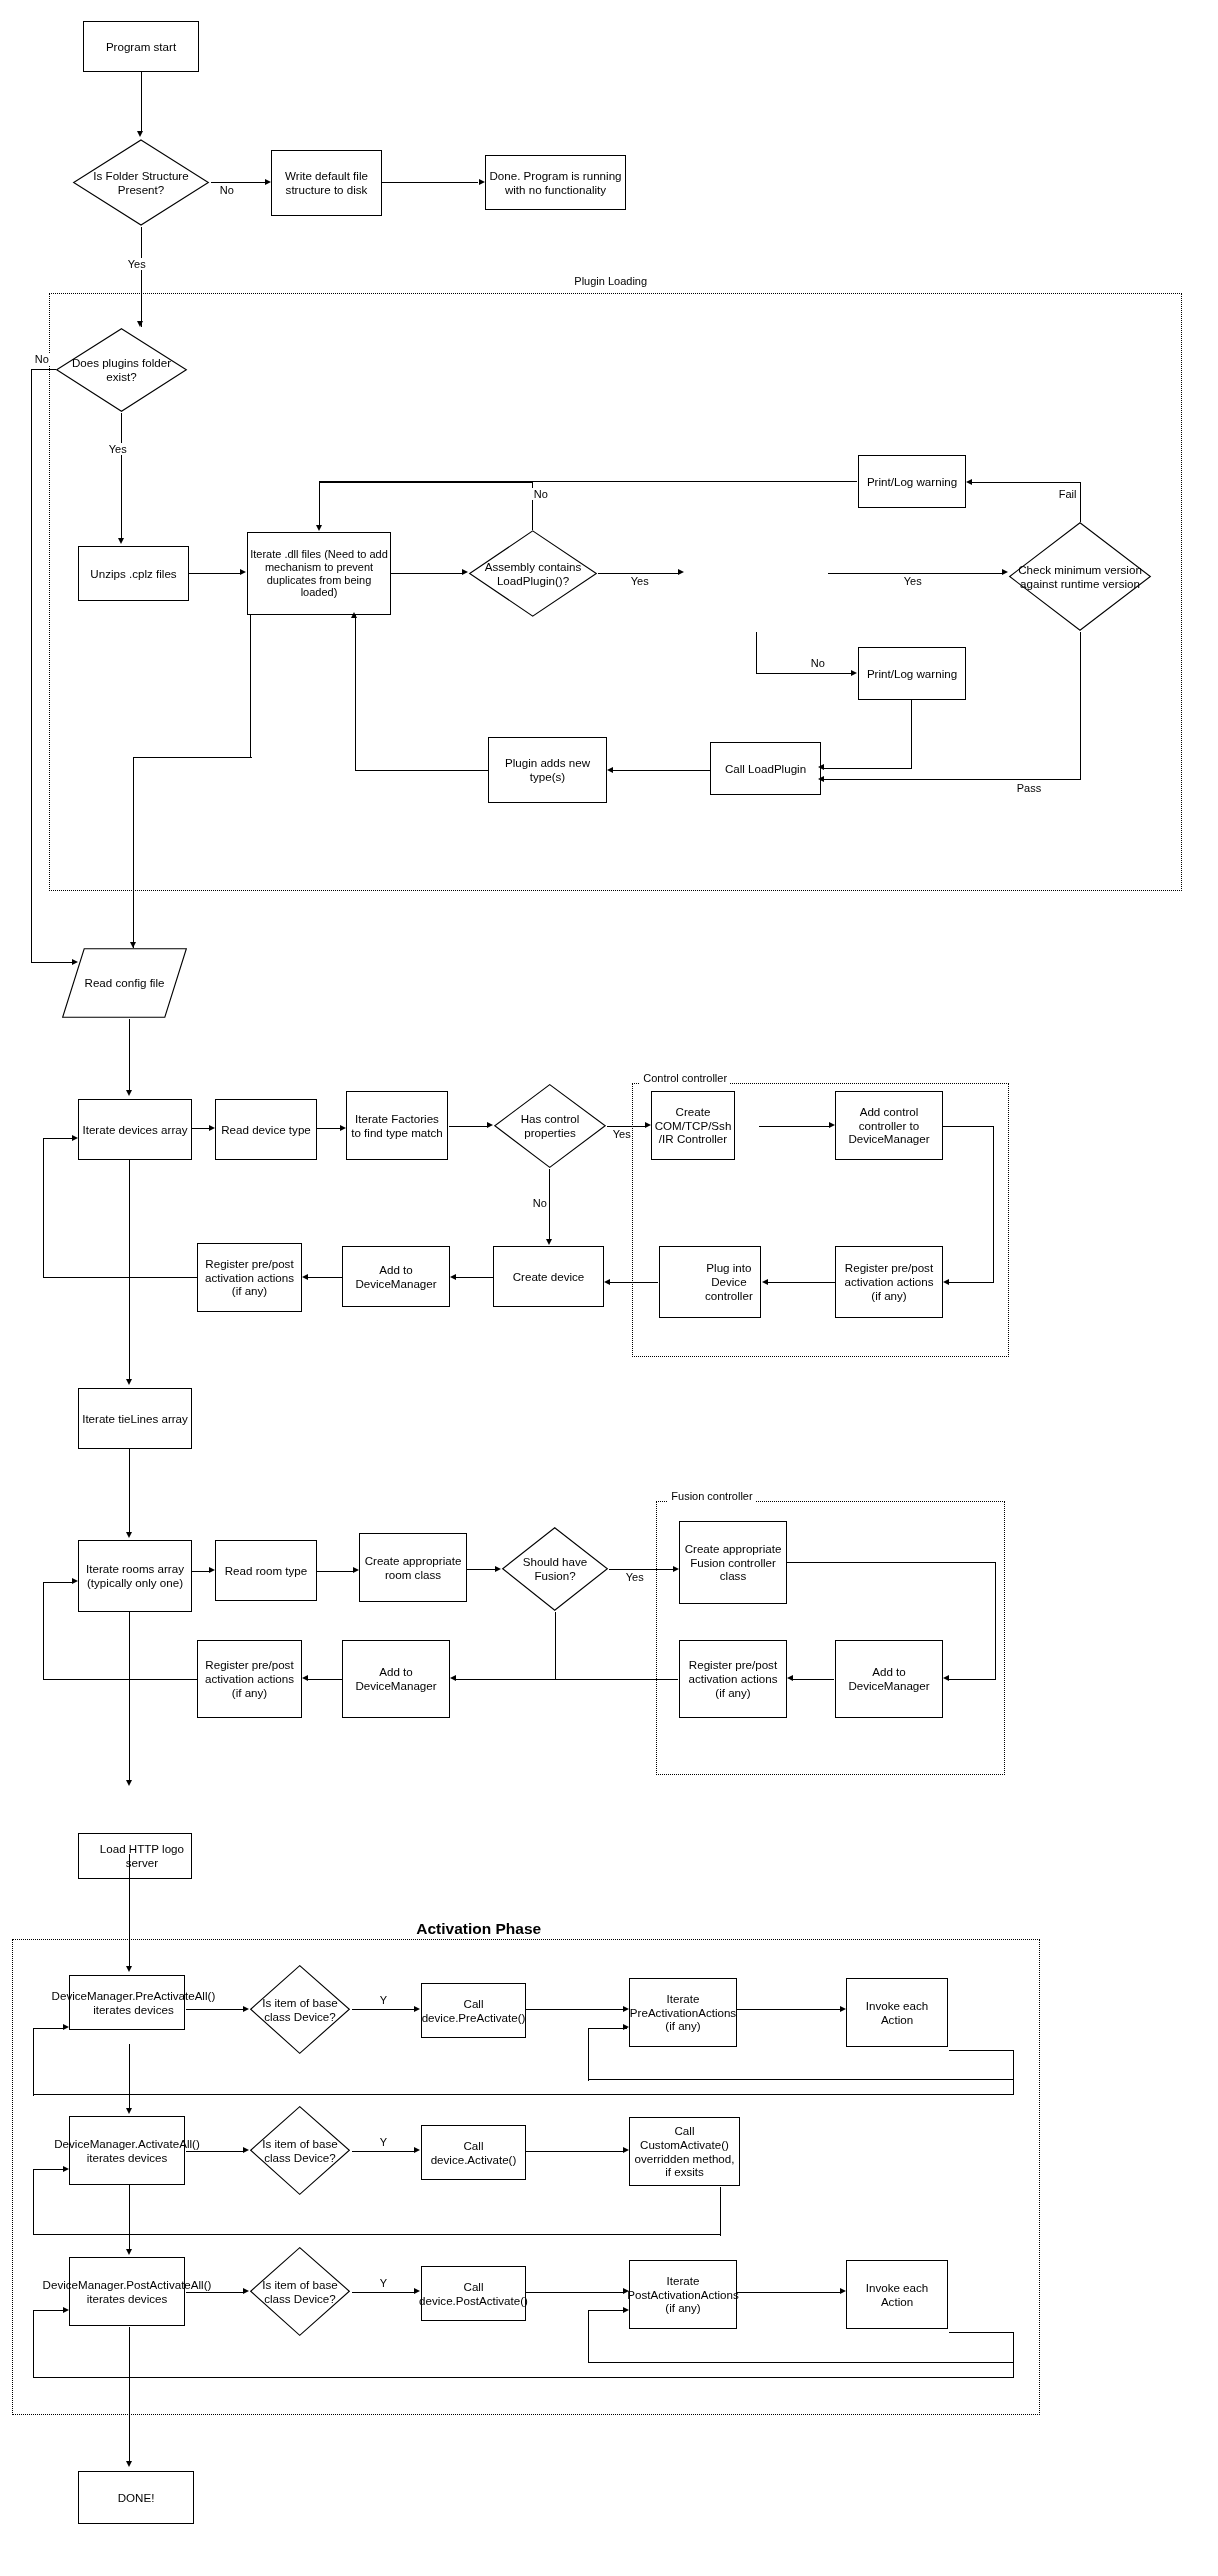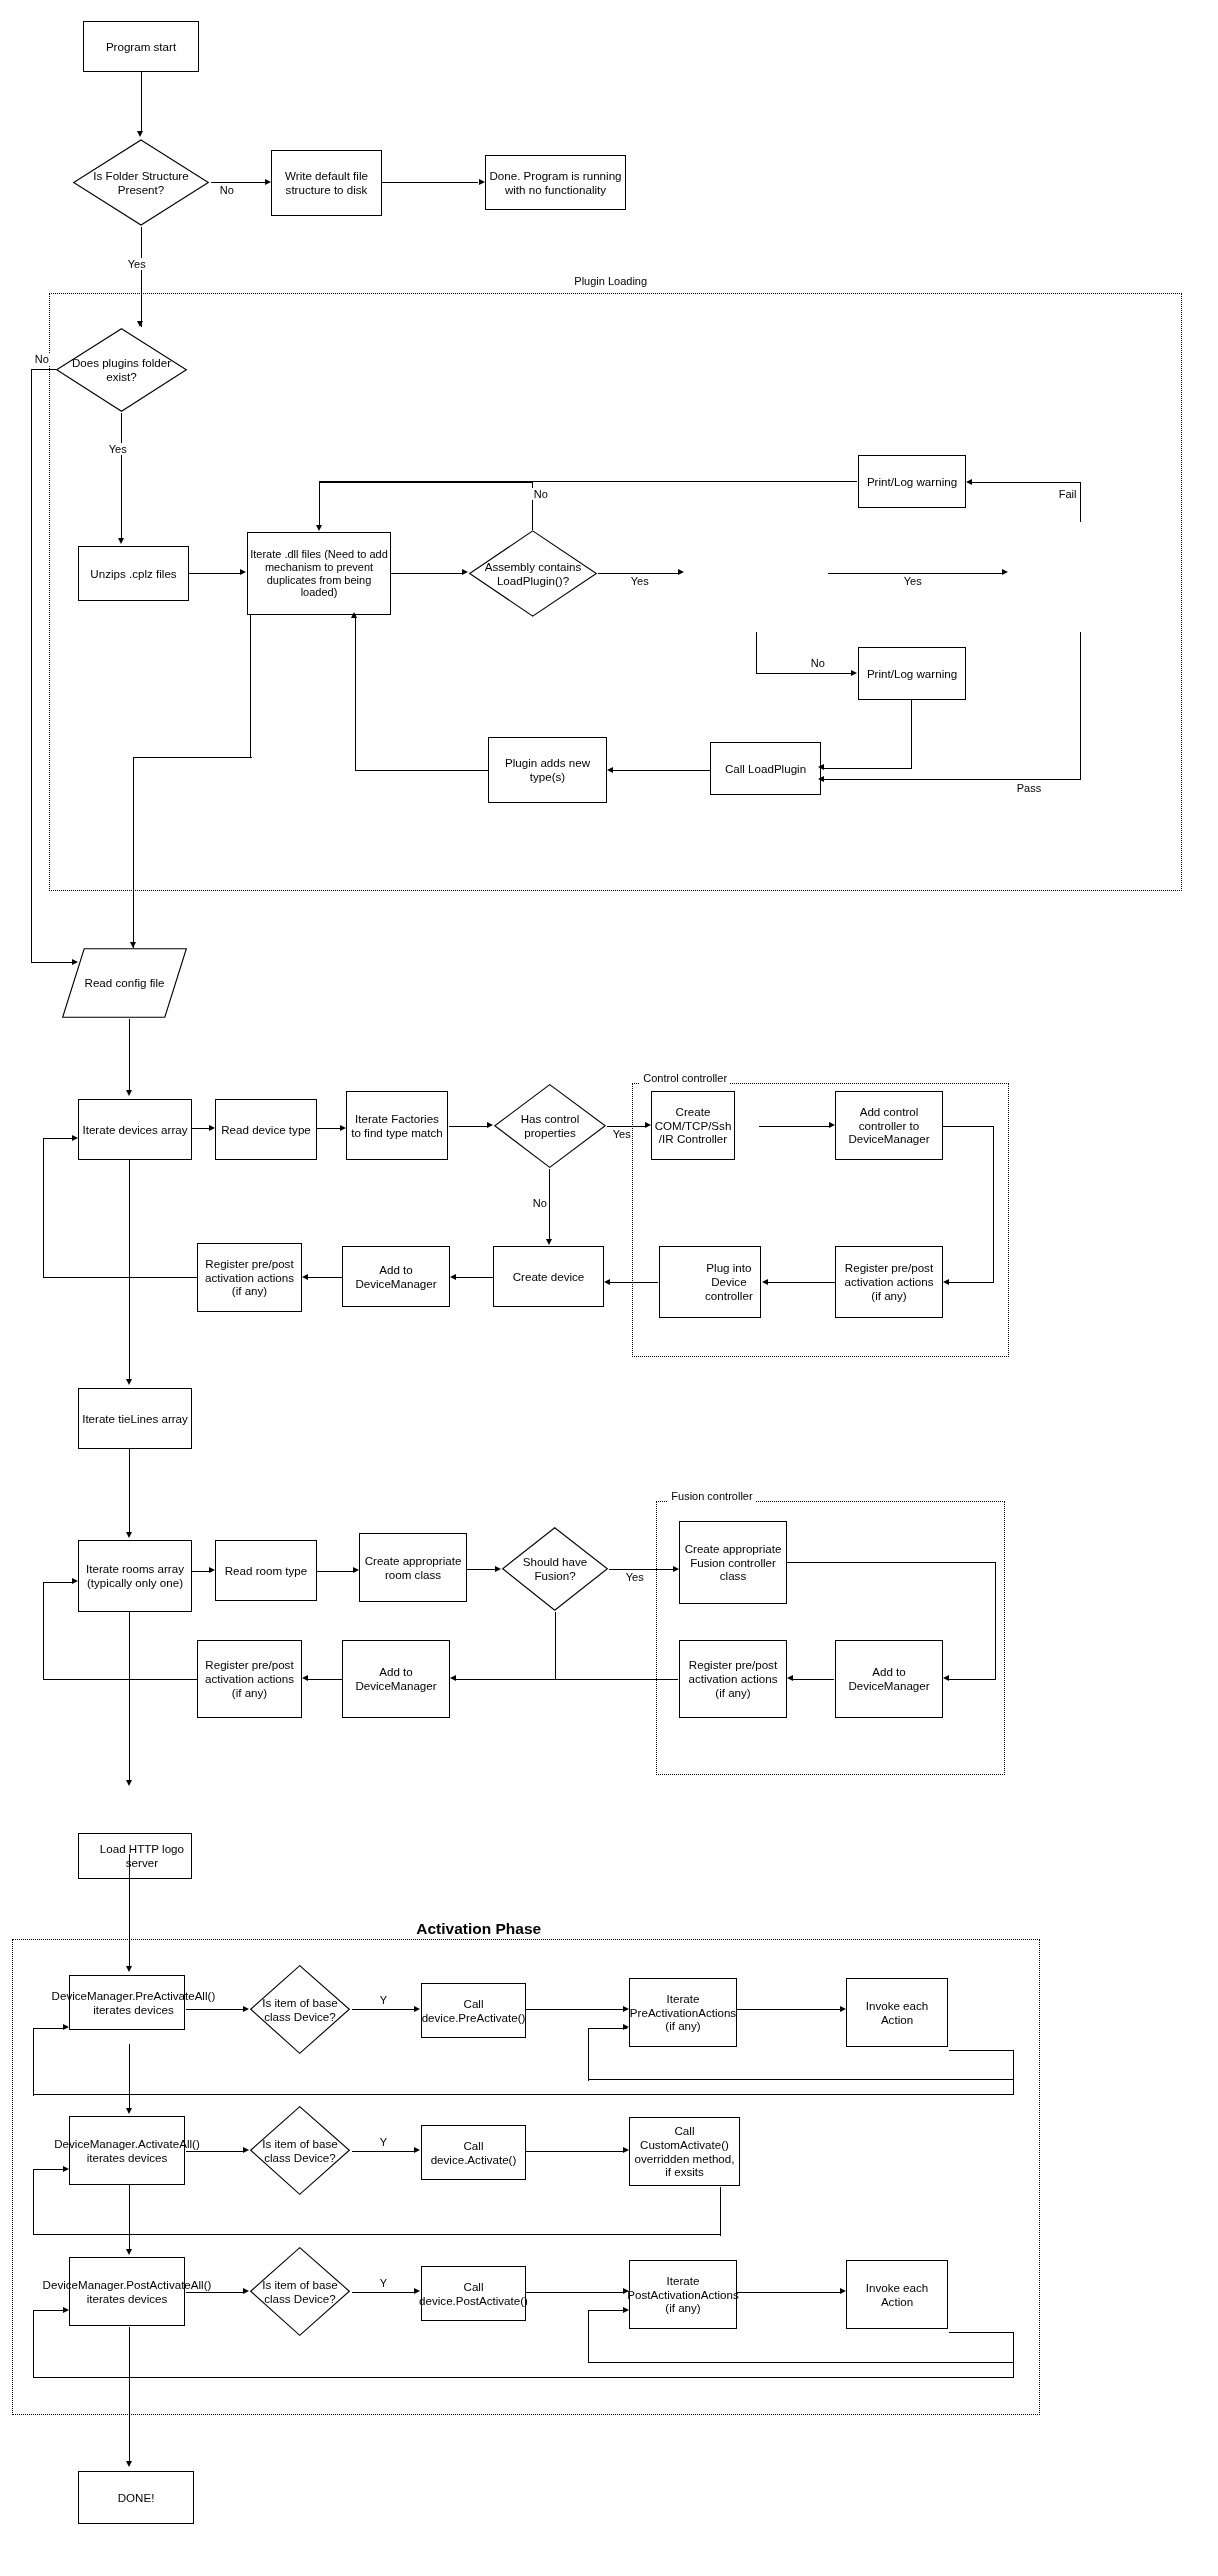--- a/index.html
+++ b/index.html
@@ -72,20 +72,26 @@
   <div class="node small" style="left:247px;top:532px;width:144px;height:83px;">Iterate .dll files (Need to add mechanism to prevent duplicates from being loaded)</div>
 
   <div class="diamond" style="left:468px;top:529px;width:130px;height:89px;">
     <svg class="dshape" width="130" height="89" viewBox="0 0 235 160">
         <polygon points="117,3 232,80 117,157 3,80" fill="#fff" stroke="#000" stroke-width="2"></polygon>
       </svg>
     <div class="dtext">Assembly contains LoadPlugin()?</div>
   </div>
 
 
+  <div class="diamond" style="left:1008px;top:521px;width:144px;height:111px;">
+    <svg class="dshape" width="144" height="111" viewBox="0 0 260 200">
+        <polygon points="130,3 257,100 130,197 3,100" fill="#fff" stroke="#000" stroke-width="2"></polygon>
+      </svg>
+    <div class="dtext">Check minimum version against runtime version</div>
+  </div>
 
   <div class="node" style="left:858px;top:455px;width:108px;height:53px;">Print/Log warning</div>
   <div class="node" style="left:858px;top:647px;width:108px;height:53px;">Print/Log warning</div>
   <div class="node" style="left:710px;top:742px;width:111px;height:53px;">Call LoadPlugin</div>
   <div class="node" style="left:488px;top:737px;width:119px;height:66px;">Plugin adds new type(s)</div>
 
   <div class="para" style="left:61px;top:947px;width:127px;height:72px;">
     <svg width="127" height="72" viewBox="0 0 230 130">
         <polygon points="42,3 227,3 188,127 3,127" fill="#fff" stroke="#000" stroke-width="2"></polygon>
       </svg>

